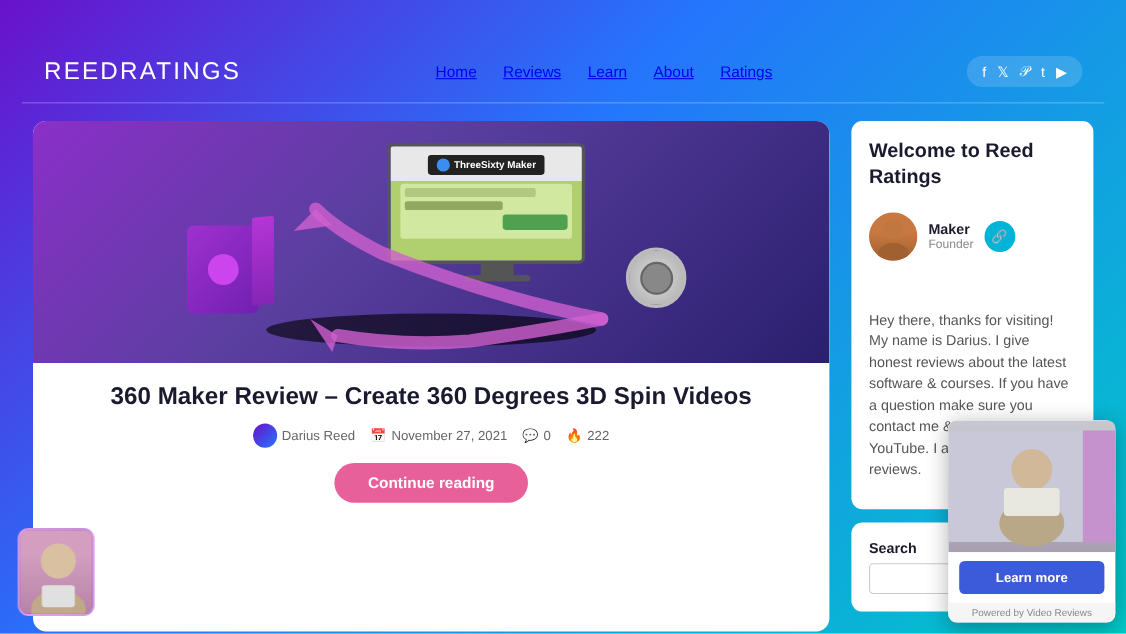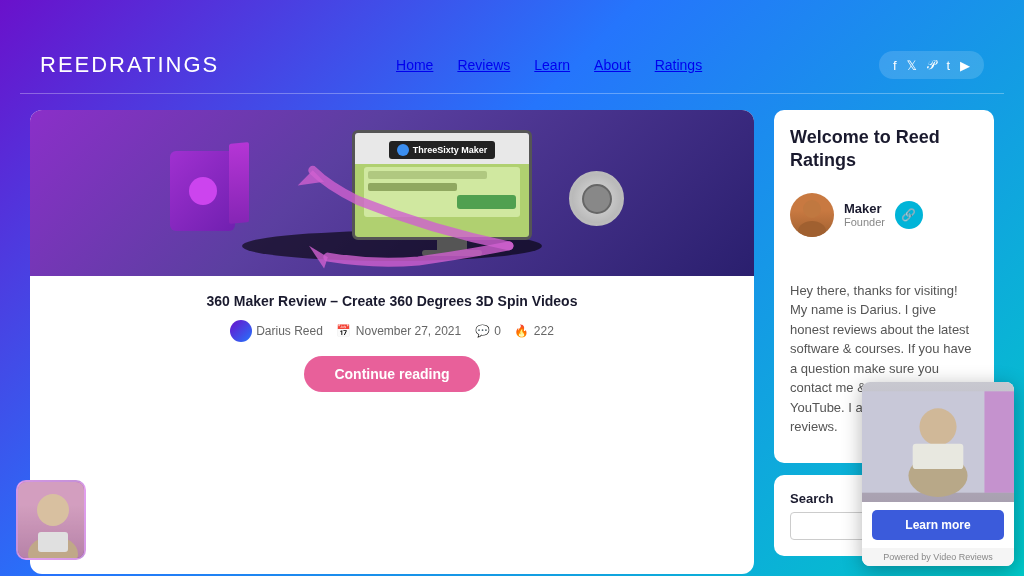--- a/index.html
+++ b/index.html
@@ -70,21 +70,21 @@
       background: #fff;
       border-radius: 12px;
       overflow: hidden;
       display: flex;
       flex-direction: column;
       max-height: 480px;
     }
 
     .article-image {
       width: 100%;
-      height: 166px;
+      height: 220px;
       background: linear-gradient(135deg, #8b2fc9 0%, #5b3fa0 40%, #2a1f6e 100%);
       position: relative;
       overflow: hidden;
       display: flex;
       align-items: center;
       justify-content: center;
     }
 
     
     .monitor {
@@ -142,21 +142,21 @@
       background: rgba(0,0,0,0.6);
       border-radius: 50%;
     }
 
     .article-body {
       padding: 16px 20px;
       flex: 1;
     }
 
     .article-title {
-      font-size: 14px;
+      font-size: 22px;
       font-weight: 800;
       color: #1a1a2e;
       line-height: 1.3;
       margin-bottom: 10px;
       text-align: center;
     }
 
     .article-meta {
       display: flex;
       align-items: center;

